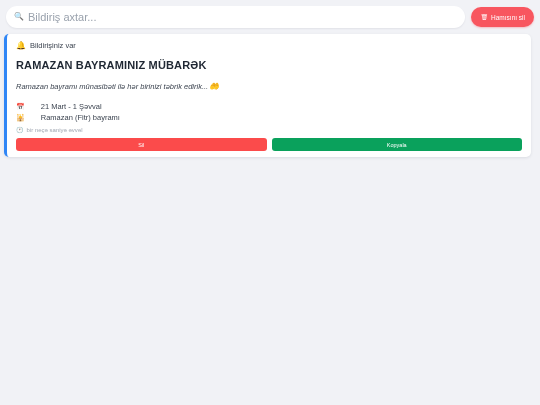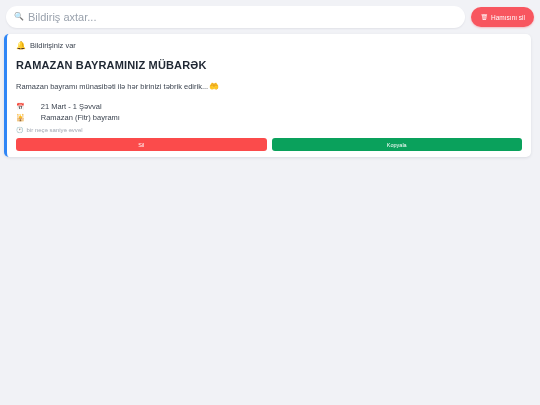--- a/index.html
+++ b/index.html
@@ -107,20 +107,21 @@
     margin-bottom: 11px;
   }
 
   .notif-body {
     font-size: 7.5px;
     color: #3c4450;
     margin-bottom: 11px;
     display: flex;
     align-items: flex-end;
     gap: 1px;
+    font-style: italic;
   }
   .hands-icon { font-size: 8px; line-height: 1; }
 
   .meta-line {
     display: flex;
     align-items: center;
     gap: 16px;
     font-size: 7.5px;
     color: #3c4450;
     margin-bottom: 2px;

